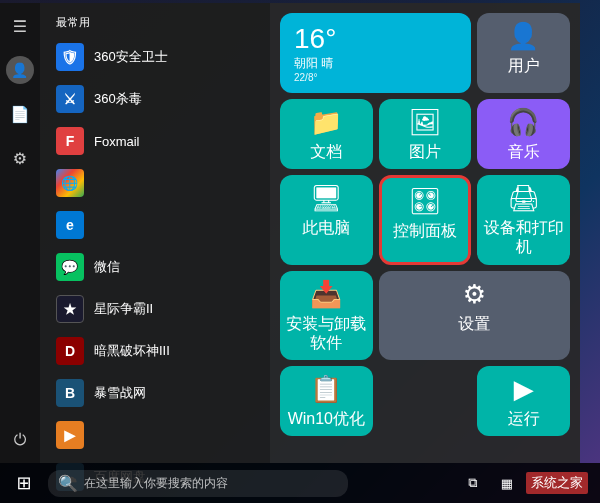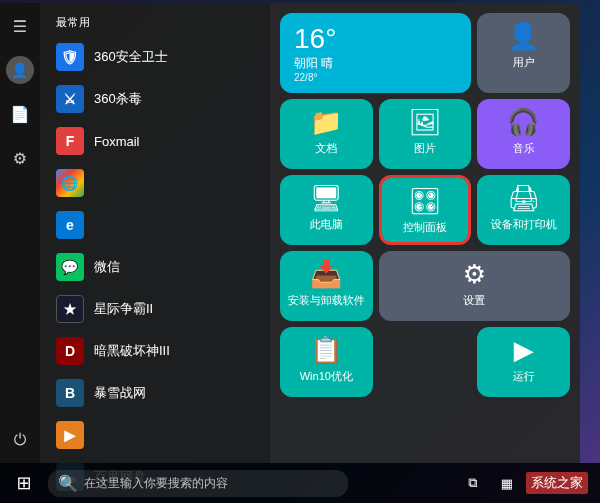--- a/index.html
+++ b/index.html
@@ -127,42 +127,41 @@
       padding: 8px 4px;
       min-height: 70px;
       position: relative;
     }
 
     .tile-icon {
       font-size: 26px;
       margin-bottom: 4px;
     }
     .tile-label {
-      font-size: 11px;
+      font-size: 16px;
       text-align: center;
       line-height: 1.2;
     }
 
     
     .tile-weather {
       background: #00b4d8;
       grid-column: 1 / 3;
       grid-row: 1;
       flex-direction: column;
       align-items: flex-start;
       padding: 10px 14px;
       min-height: 78px;
     }
     .weather-temp {
       font-size: 28px;
       font-weight: 300;
     }
     .weather-location {
       font-size: 12px;
-      font-family: Liberation Serif, serif;
     }
     .weather-range {
       font-size: 10px;
       color: rgba(255,255,255,0.9);
     }
 
     
     .tile-user {
       background: #555e6e;
       grid-column: 3;

